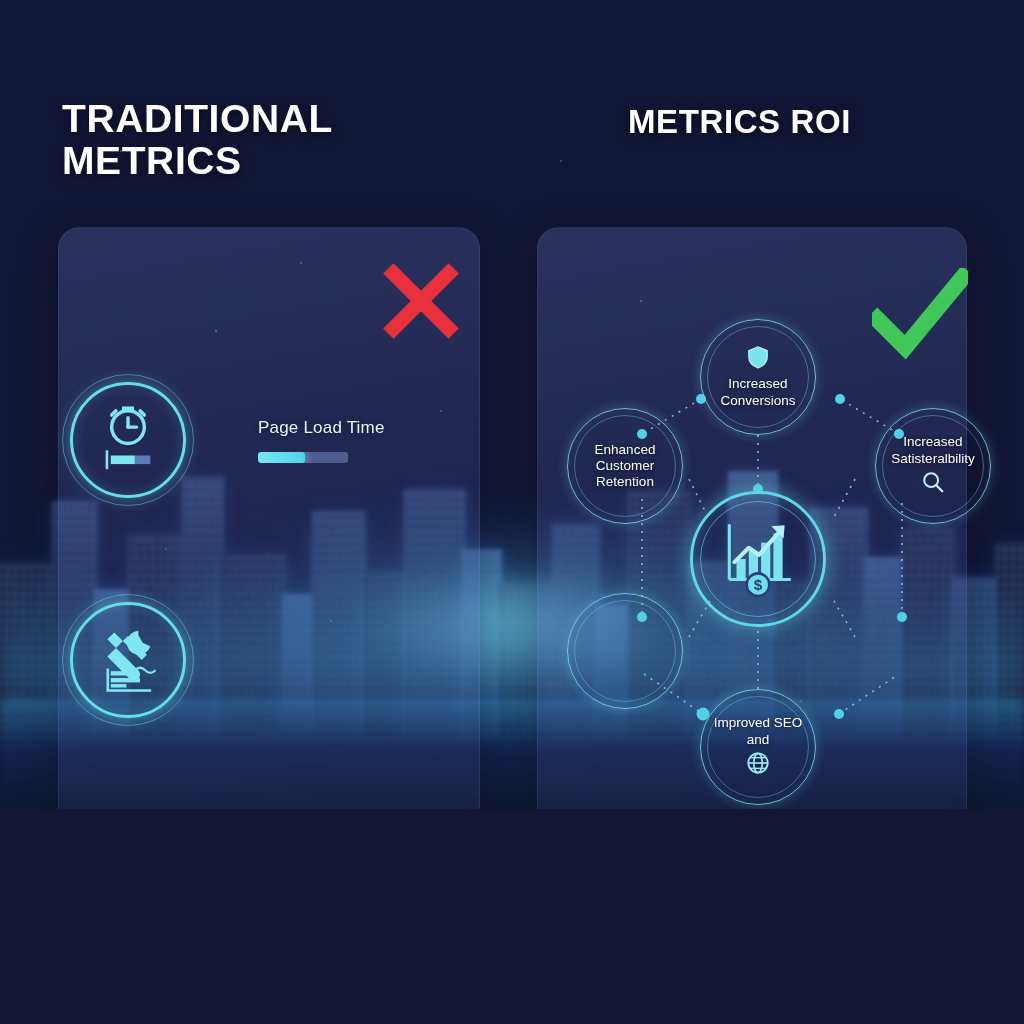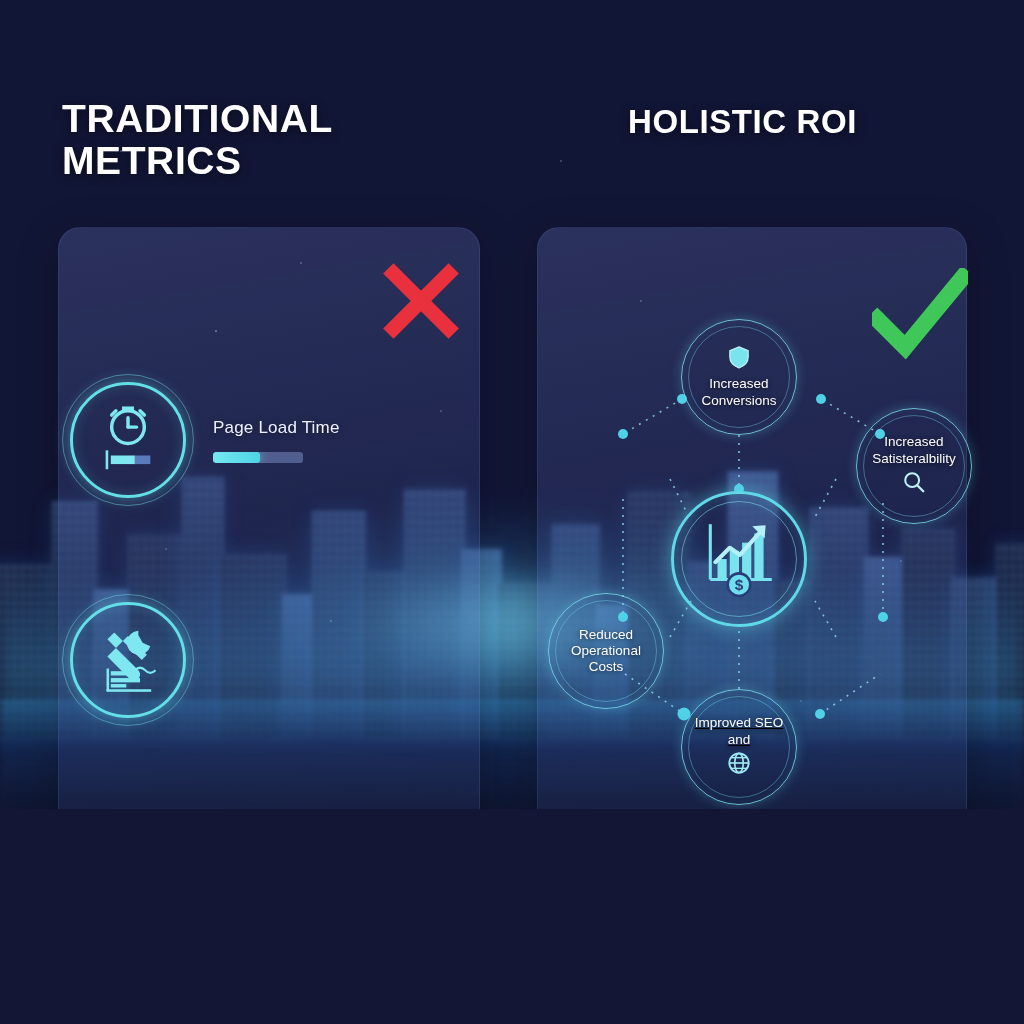--- a/index.html
+++ b/index.html
@@ -71,50 +71,50 @@
   
   .metric{position:absolute;display:flex;align-items:center;}
   #metric-0{left:58px;top:370px;}
   #metric-1{left:58px;top:590px;}
   .ring-wrap{position:relative;width:140px;height:140px;flex:0 0 140px;}
   .ring-outer{position:absolute;inset:4px;border-radius:50%;
     border:1px solid rgba(120,225,235,.45);}
   .ring-main{position:absolute;inset:12px;border-radius:50%;
     border:3px solid #63dfe8;box-shadow:0 0 16px rgba(99,223,232,.45), inset 0 0 14px rgba(99,223,232,.18);}
   .ring-ico{position:absolute;inset:0;display:flex;align-items:center;justify-content:center;}
-  .metric-text{margin-left:15px;}
+  .metric-text{margin-left:60px;}
   .metric-label{color:#eef3ff;font-size:17px;font-weight:500;letter-spacing:.2px;
     text-shadow:0 1px 6px rgba(0,0,0,.5);}
   .pbar{margin-top:14px;width:90px;height:11px;border-radius:3px;
     background:rgba(120,140,195,.55);overflow:hidden;}
   .pfill{height:100%;border-radius:3px;background:linear-gradient(90deg,#74e8f0,#4fd3e6);
     box-shadow:0 0 10px rgba(110,230,240,.6);}
 
   
-  #network{position:absolute;left:539px;top:227px;width:428px;height:651px;}
+  #network{position:absolute;left:558px;top:227px;width:428px;height:651px;}
   #net-svg{position:absolute;left:0;top:0;width:428px;height:651px;}
   .node{position:absolute;width:116px;height:116px;border-radius:50%;
     display:flex;flex-direction:column;align-items:center;justify-content:center;
     text-align:center;}
   .node .nring{position:absolute;inset:0;border-radius:50%;
     border:1.6px solid rgba(120,216,232,.85);
     box-shadow:0 0 12px rgba(100,210,235,.30), inset 0 0 12px rgba(100,210,235,.10);}
   .node .nring2{position:absolute;inset:7px;border-radius:50%;
     border:1px solid rgba(120,216,232,.40);}
   .node .ntext{position:relative;color:#fff;font-size:13.5px;line-height:1.2;
     font-weight:500;text-shadow:0 1px 5px rgba(0,0,0,.65);padding:0 6px;}
   .node .nico{position:relative;margin-top:3px;}
   .node.ico-top .nico{order:-1;margin:0 0 3px 0;}
 
   #node-conversions{left:142px;top:92px;}
   #node-retention{left:9px;top:181px;}
   #node-satisfaction{left:317px;top:181px;}
   #node-costs{left:9px;top:366px;}
   #node-crossdevice{left:317px;top:366px;}
-  #node-seo{left:142px;top:462px;text-decoration:underline;}
+  #node-seo{left:142px;top:462px;}
 
   #node-hub{position:absolute;left:132px;top:264px;width:136px;height:136px;border-radius:50%;
     display:flex;align-items:center;justify-content:center;}
   #node-hub .hring{position:absolute;inset:0;border-radius:50%;border:3px solid #5fd8e8;
     box-shadow:0 0 20px rgba(95,216,232,.55), inset 0 0 18px rgba(95,216,232,.22);}
   #node-hub .hring2{position:absolute;inset:10px;border-radius:50%;border:1.5px solid rgba(120,220,235,.55);}
 
   
   #footer-caption{position:absolute;left:0;right:0;top:955px;text-align:center;
     color:#fff;font-size:20px;font-weight:bold;letter-spacing:.4px;
@@ -166,21 +166,21 @@
     <div class="star" style="left:165px;top:548px;width:2px;height:2px;opacity:.3;"></div>
     <div class="star" style="left:330px;top:620px;width:2px;height:2px;opacity:.35;"></div>
     <div class="star" style="left:640px;top:300px;width:2px;height:2px;opacity:.4;"></div>
     <div class="star" style="left:900px;top:560px;width:2px;height:2px;opacity:.3;"></div>
     <div class="star" style="left:800px;top:700px;width:2px;height:2px;opacity:.3;"></div>
     <div class="star" style="left:120px;top:150px;width:2px;height:2px;opacity:.35;"></div>
     <div class="star" style="left:560px;top:160px;width:2px;height:2px;opacity:.3;"></div>
   </div>
 
   <div class="heading" id="h-left">TRADITIONAL METRICS</div>
-  <div class="heading" id="h-right">HOLISTIC ROI</div>
+  <div class="heading" id="h-right">METRICS ROI</div>
 
   <div class="card" id="card-left"></div>
 
   <div class="mark" id="mark-x">
     <svg viewBox="0 0 100 100" width="86" height="86">
       <g stroke="#e8313c" stroke-width="17" stroke-linecap="butt">
         <line x1="12" y1="12" x2="88" y2="88"></line>
         <line x1="88" y1="12" x2="12" y2="88"></line>
       </g>
     </svg>
@@ -282,37 +282,41 @@
       <div class="nring"></div>
         <div class="nring2"></div>
       <div class="ntext">Increased Conversions</div>
       <div class="nico">
         <svg viewBox="0 0 24 26" width="22" height="24">
           <path d="M12 2 L22 6 V13 C22 19 17 23 12 25 C7 23 2 19 2 13 V6 Z" fill="#79e3ee" stroke="#bff2f8" stroke-width="1.4"></path>
         </svg>
       </div>
     </div>
 
+    <div class="node" id="node-retention">
+      <div class="nring"></div>
+        <div class="nring2"></div>
+      <div class="ntext">Enhanced Customer Retention</div>
+    </div>
 
     <div class="node" id="node-satisfaction">
       <div class="nring"></div>
         <div class="nring2"></div>
       <div class="ntext">Increased Satisteralbility</div>
       <div class="nico">
         <svg viewBox="0 0 26 26" width="24" height="24">
           <circle cx="11" cy="11" r="7.5" fill="none" stroke="#bff2f8" stroke-width="2.2"></circle>
           <line x1="16.5" y1="16.5" x2="23" y2="23" stroke="#bff2f8" stroke-width="2.6" stroke-linecap="round"></line>
         </svg>
       </div>
     </div>
 
     <div class="node" id="node-costs">
       <div class="nring"></div>
         <div class="nring2"></div>
-      <div class="ntext">Reduced Operational Costs</div>
     </div>
 
 
     <div class="node ico-bottom" id="node-seo">
       <div class="nring"></div>
         <div class="nring2"></div>
       <div class="ntext">Improved SEO and</div>
       <div class="nico">
         <svg viewBox="0 0 26 26" width="24" height="24">
           <circle cx="13" cy="13" r="10.5" fill="none" stroke="#9fe9f2" stroke-width="2"></circle>

